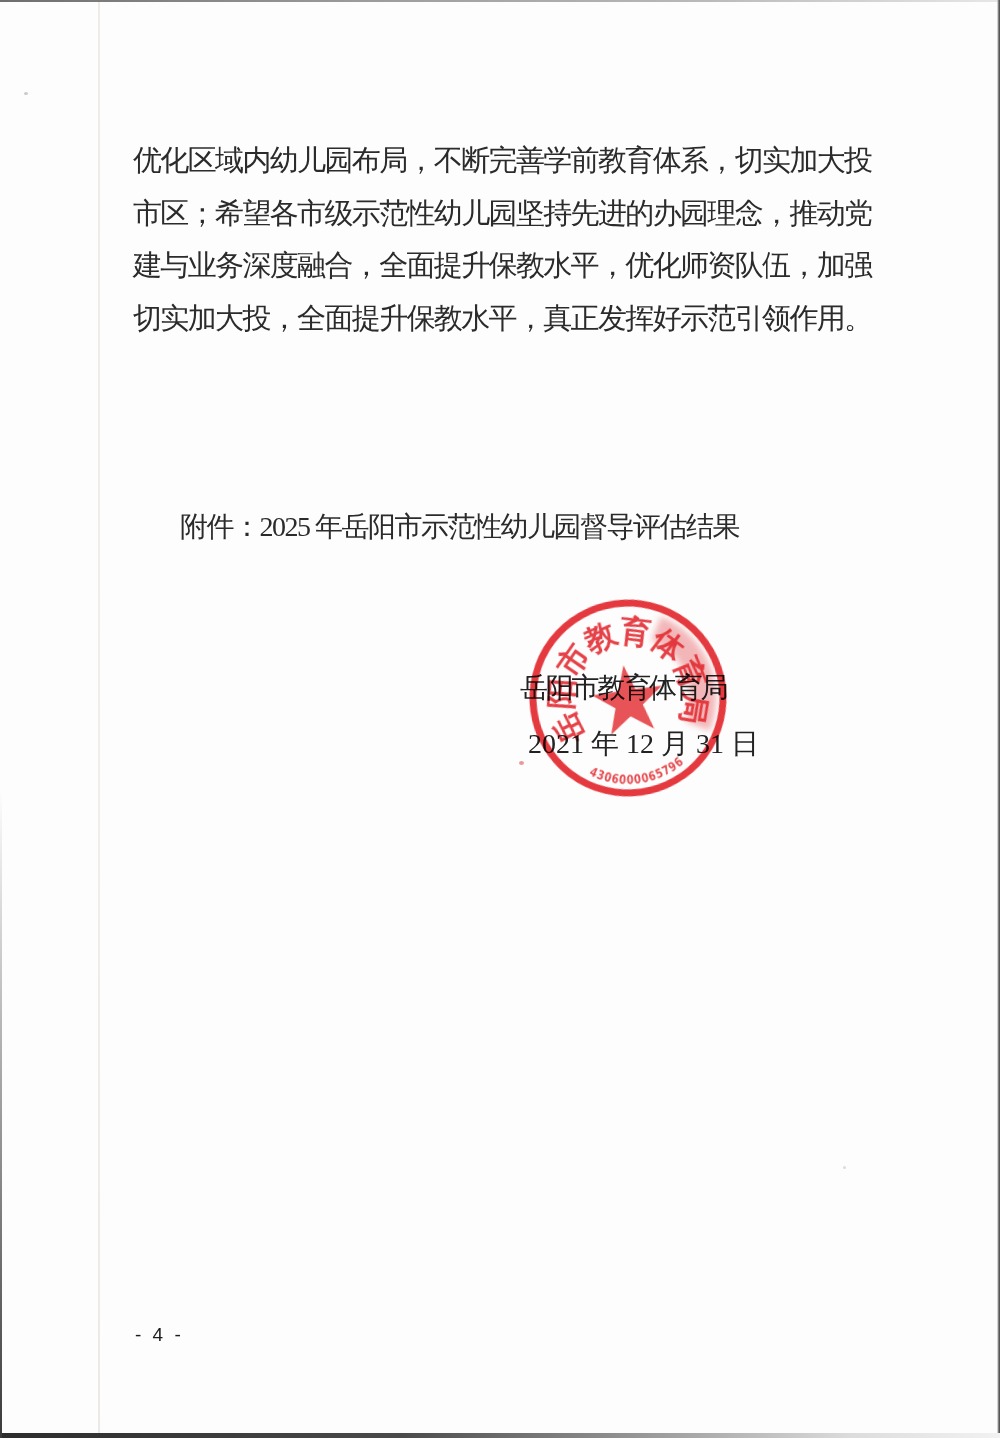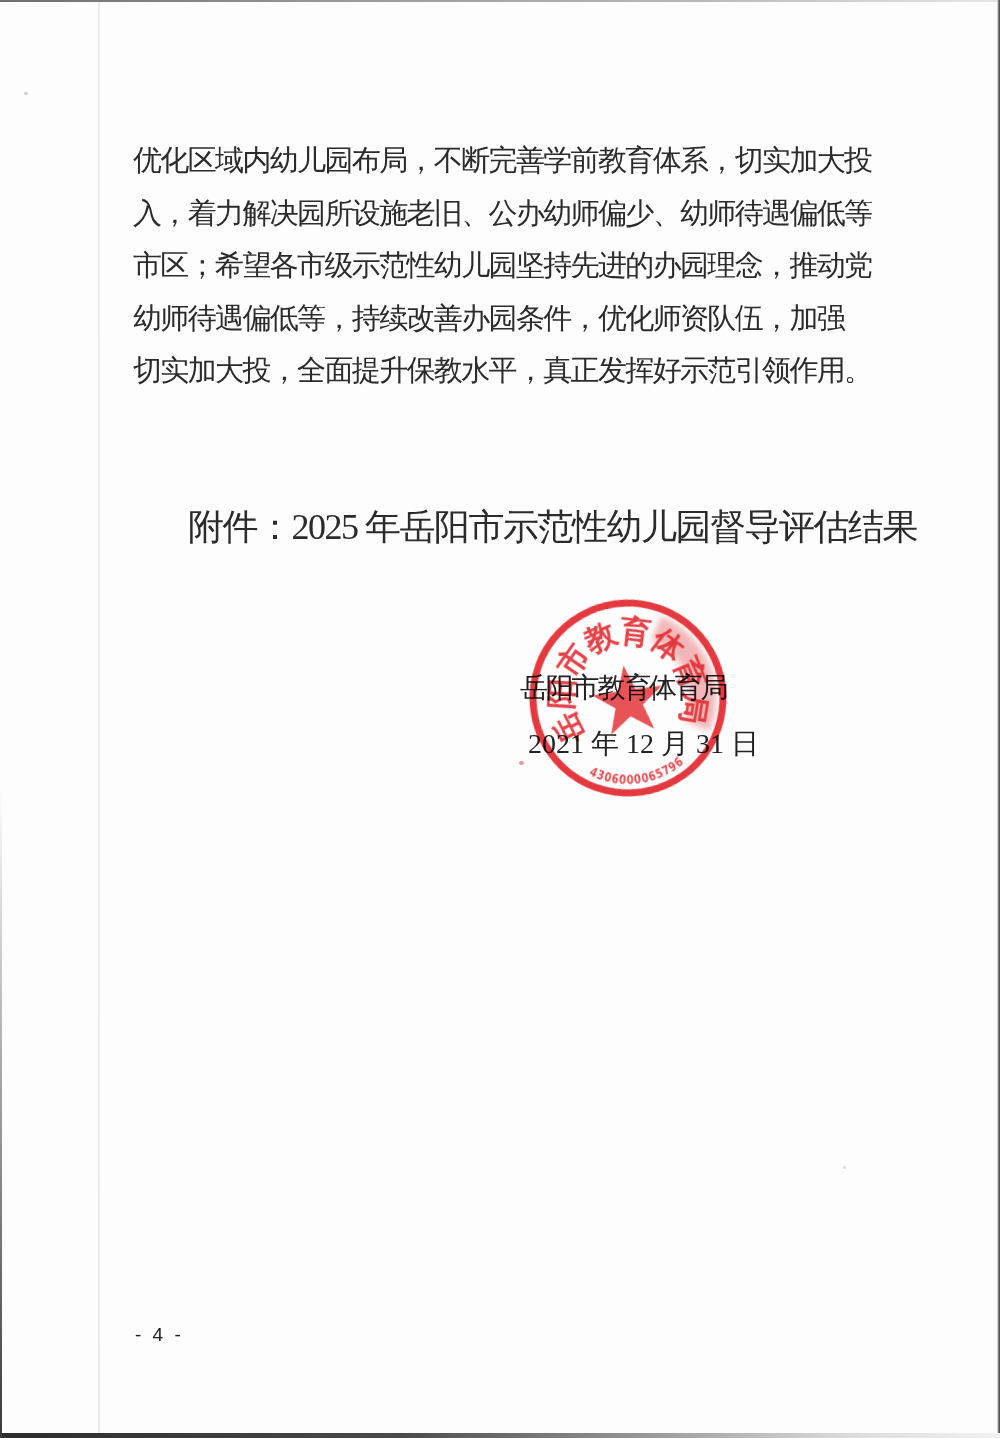--- a/index.html
+++ b/index.html
@@ -22,22 +22,22 @@
   .speck { position:absolute; border-radius:50%; }
   .speck.s1 { left:24px; top:92px;  width:4px; height:3px; background:rgba(140,140,140,.45); }
   .speck.s2 { left:519px; top:761px; width:5px; height:4px; background:rgba(220,70,70,.55); }
   .speck.s3 { left:843px; top:1166px; width:3px; height:3px; background:rgba(170,170,170,.4); }
 
   
   .body-text { position:absolute; left:133px; top:134px; width:739px;
     font-size:29px; color:#2b2b2b; letter-spacing:-1.65px; }
   .body-text .line { height:52.6px; line-height:52.6px; white-space:nowrap; }
 
-  .attachment { position:absolute; left:188px; top:501px; height:52px; line-height:52px;
-    font-size:36px; color:#2b2b2b; letter-spacing:-1.5px; white-space:nowrap; }
+  .attachment { position:absolute; left:180px; top:501px; height:52px; line-height:52px;
+    font-size:28px; color:#2b2b2b; letter-spacing:-1.5px; white-space:nowrap; }
 
   .signer { position:absolute; left:520px; top:671px; height:34px; line-height:34px;
     font-size:28px; color:#222; letter-spacing:-2.2px; white-space:nowrap; z-index:2; }
   .sign-date { position:absolute; left:528px; top:727px; height:34px; line-height:34px;
     font-size:28px; color:#222; letter-spacing:0; white-space:nowrap; z-index:2; }
 
   .page-number { position:absolute; left:135px; top:1324px; font-size:19px;
     letter-spacing:3px; color:#1d1d1d; font-family:"Liberation Sans","DejaVu Sans",sans-serif; }
 
   
@@ -52,23 +52,22 @@
 </style>
 </head>
 <body>
 
 <div class="page">
 
   <div class="fold-line"></div>
 
   <div class="body-text">
     <div class="line">优化区域内幼儿园布局，不断完善学前教育体系，切实加大投</div>
-    <div class="line">入，着力解决园所设施老旧、公办幼师偏少、幼师待遇偏低等</div>
     <div class="line">市区；希望各市级示范性幼儿园坚持先进的办园理念，推动党</div>
-    <div class="line">幼师待遇偏低等，持续改善办园条件，优化师资队伍，加强</div>
+    <div class="line">建与业务深度融合，全面提升保教水平，优化师资队伍，加强</div>
     <div class="line">切实加大投，全面提升保教水平，真正发挥好示范引领作用。</div>
   </div>
 
   <div class="attachment">附件：2025 年岳阳市示范性幼儿园督导评估结果</div>
 
   <div class="signer">岳阳市教育体育局</div>
   <div class="sign-date">2021 年 12 月 31 日</div>
 
   <svg class="seal" viewBox="-120 -120 240 240" xmlns="http://www.w3.org/2000/svg">
     <defs>

